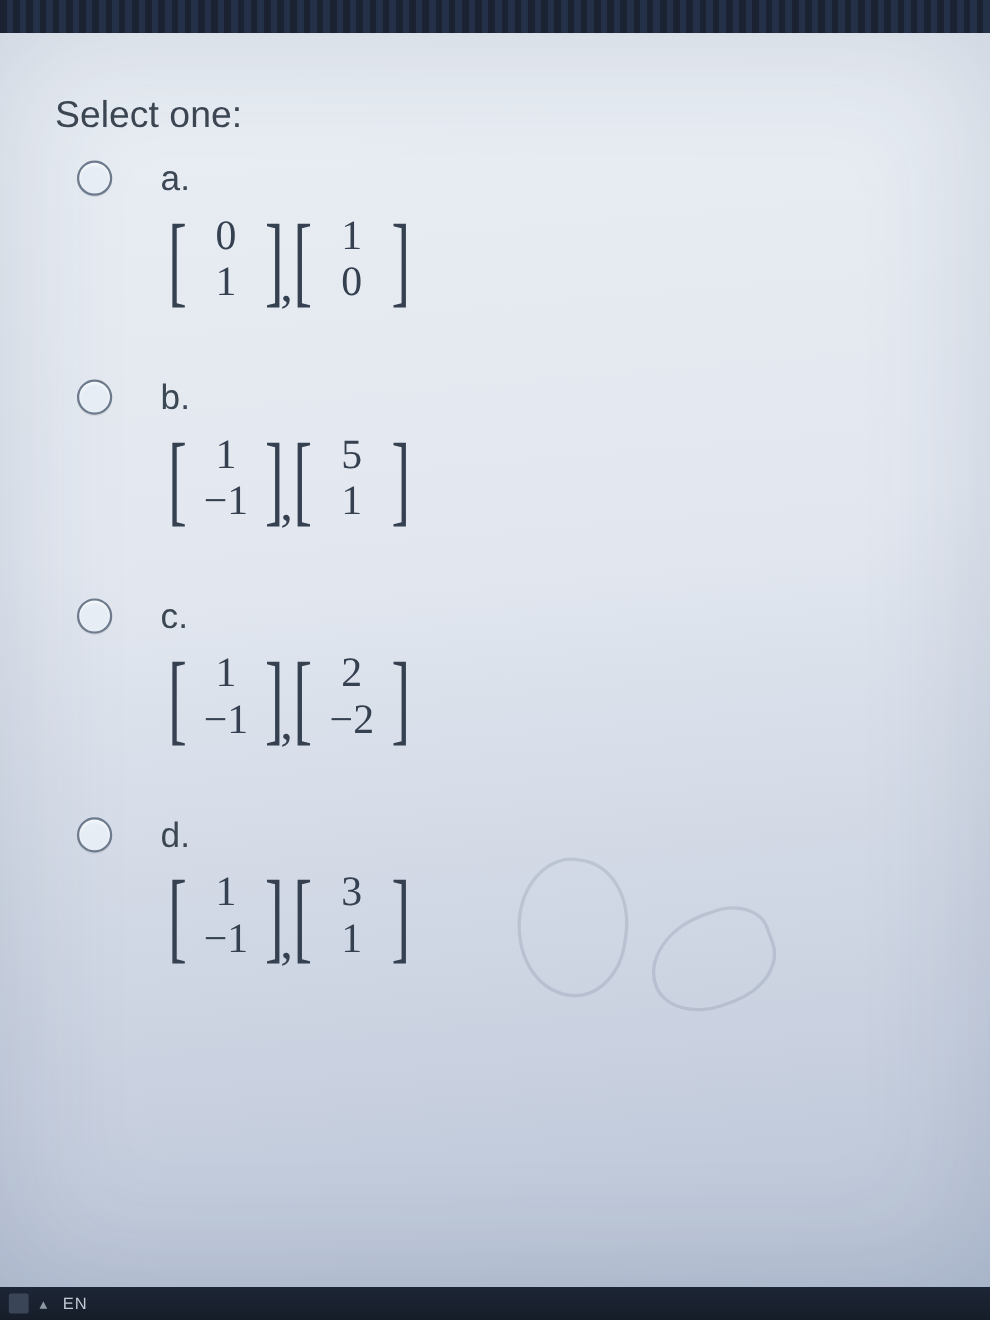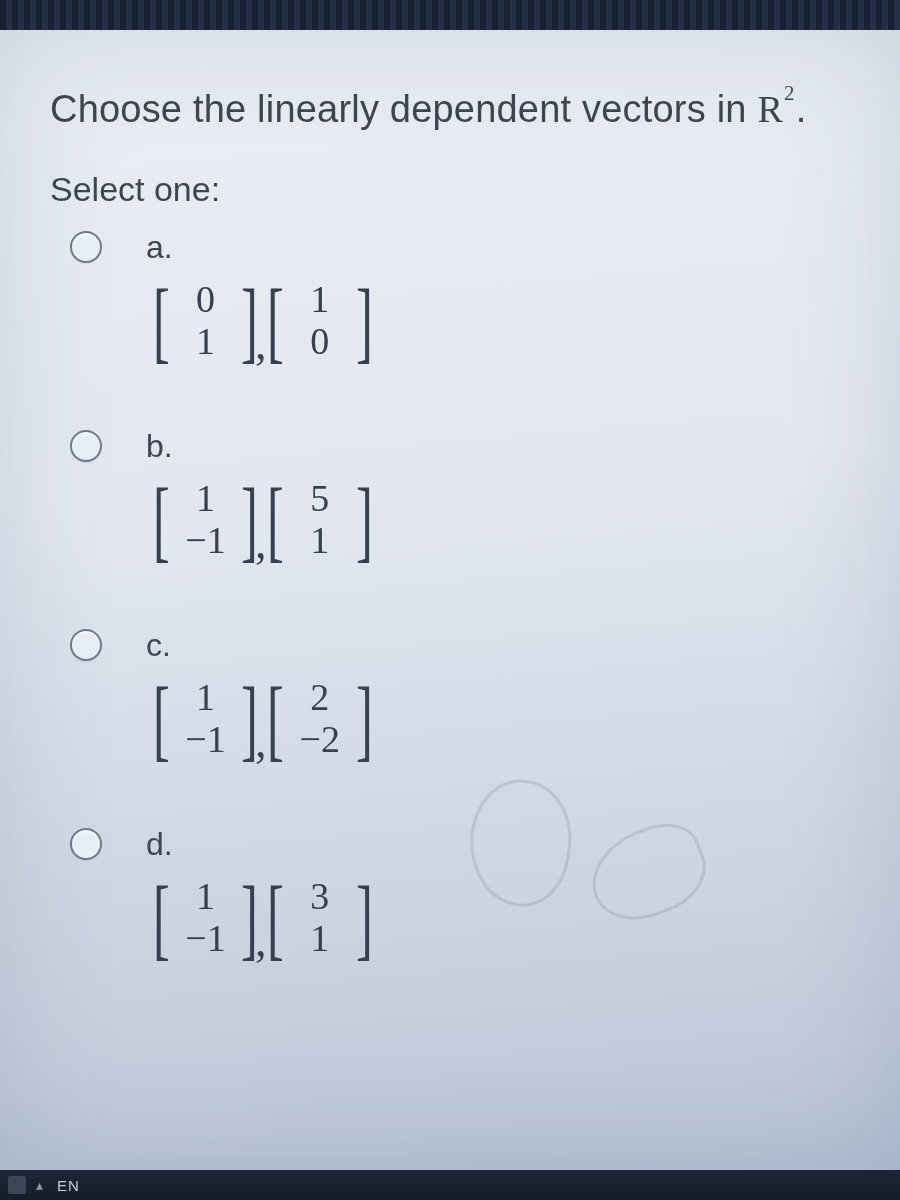--- a/index.html
+++ b/index.html
@@ -64,24 +64,20 @@
   .sm1{width:95px;height:120px;left:470px;top:750px;transform:rotate(8deg);}
   .sm2{width:110px;height:80px;left:590px;top:800px;transform:rotate(-20deg);border-radius:60% 40% 50% 50%;}
 </style>
 </head>
 <body>
 
 <div class="screen-border"></div>
 
 <div class="page">
 
-  <div class="question-text">
-    <span>Choose the linearly dependent vectors in </span>
-    <span class="rspace"><span class="rr"></span><sup>2</sup></span><span>.</span>
-  </div>
 
   <div class="select-one">Select one:</div>
 
   <div class="options">
 
     <div class="option">
       <div class="radio"></div>
       <div class="opt-body">
         <div class="opt-label">a.</div>
         <div class="matrices">

